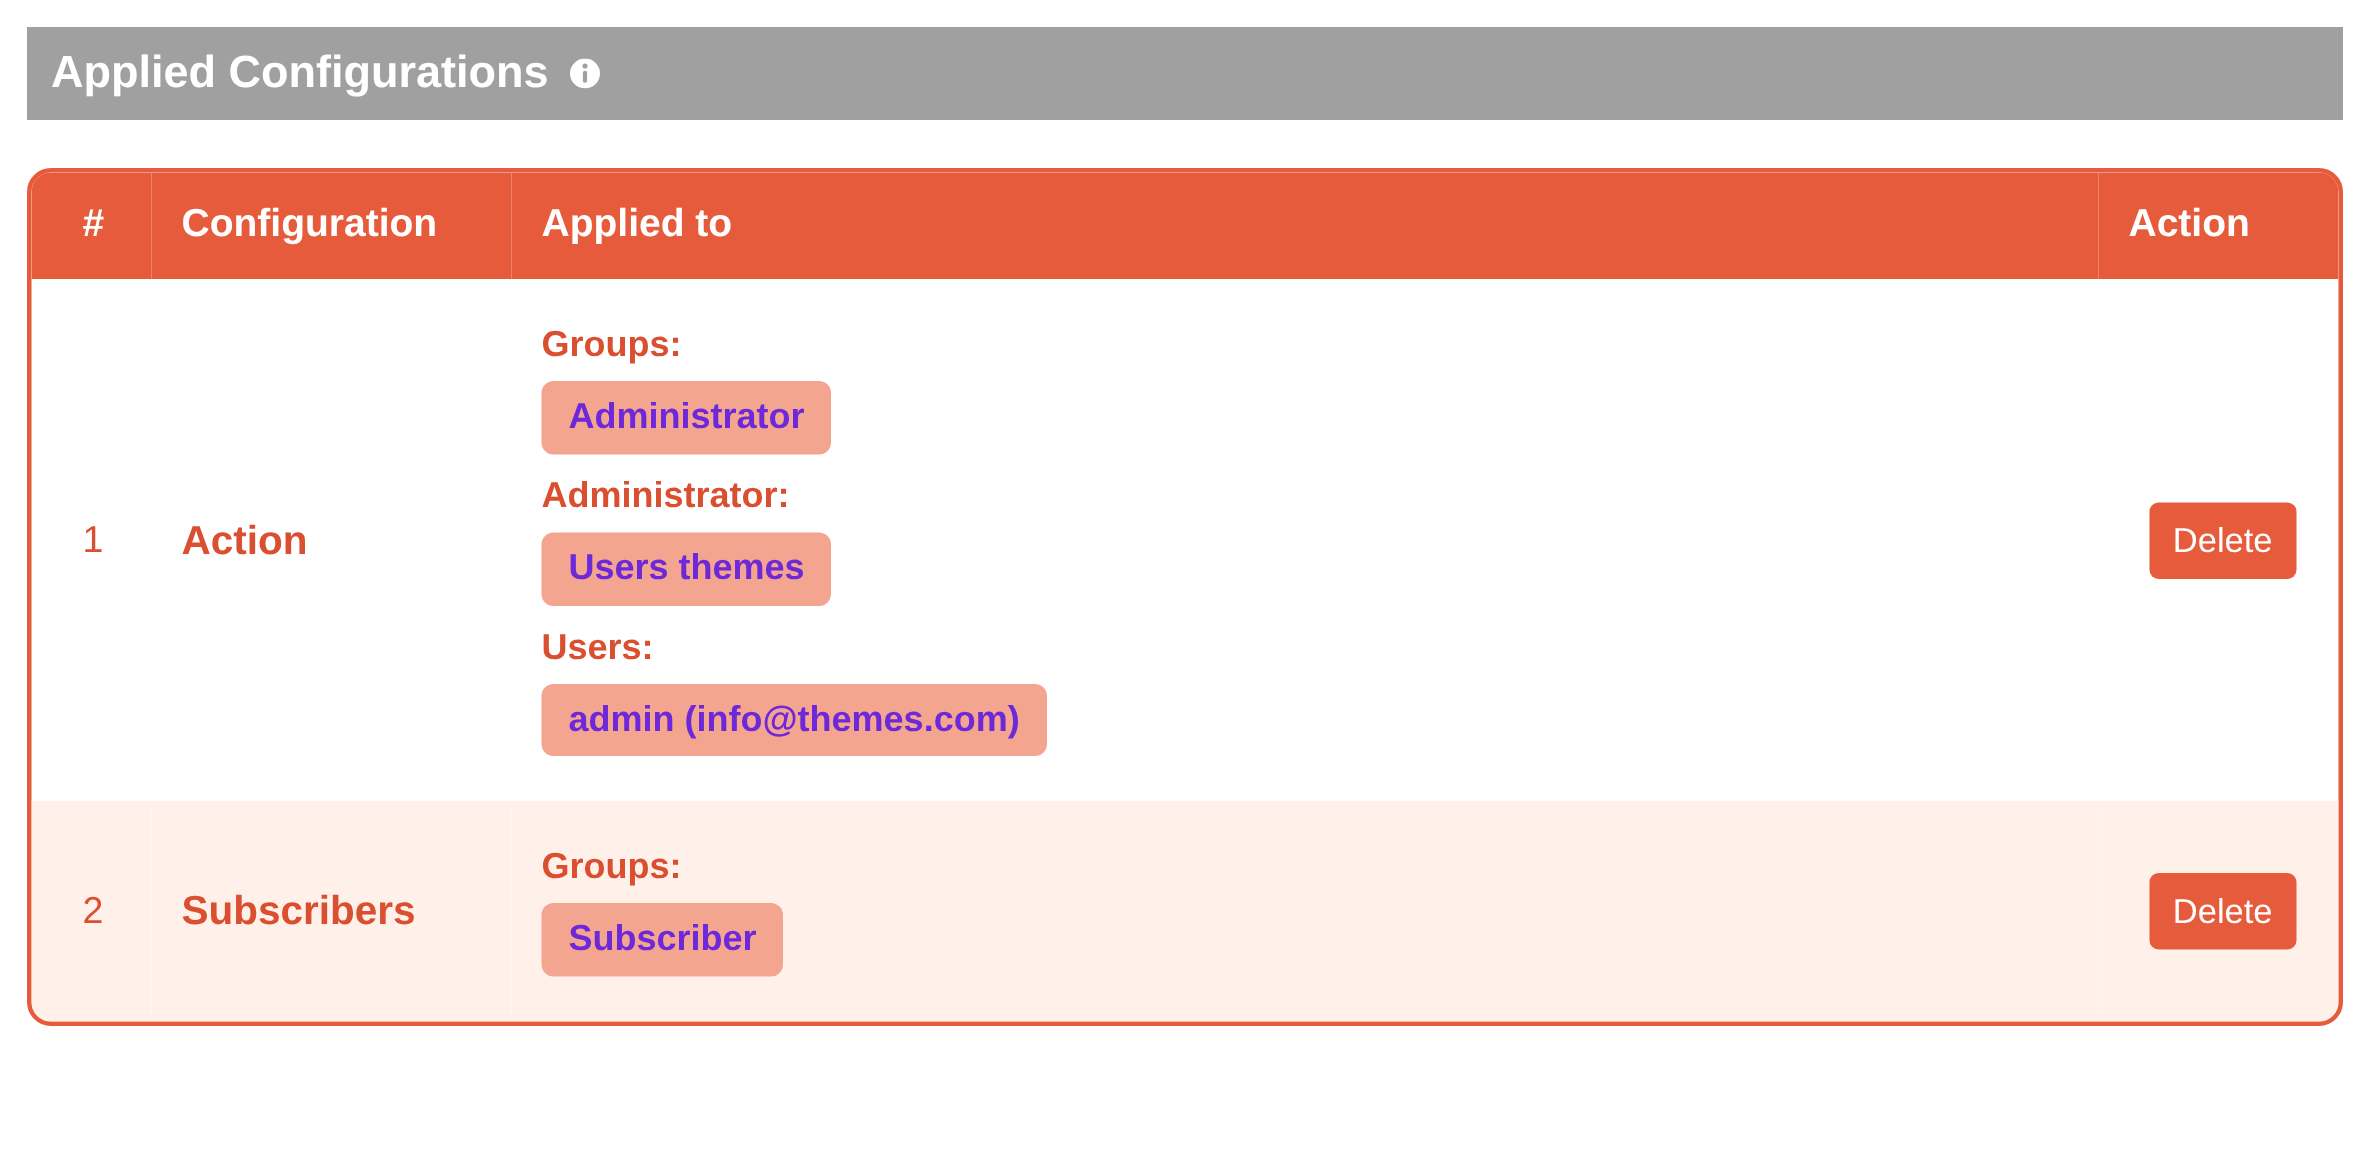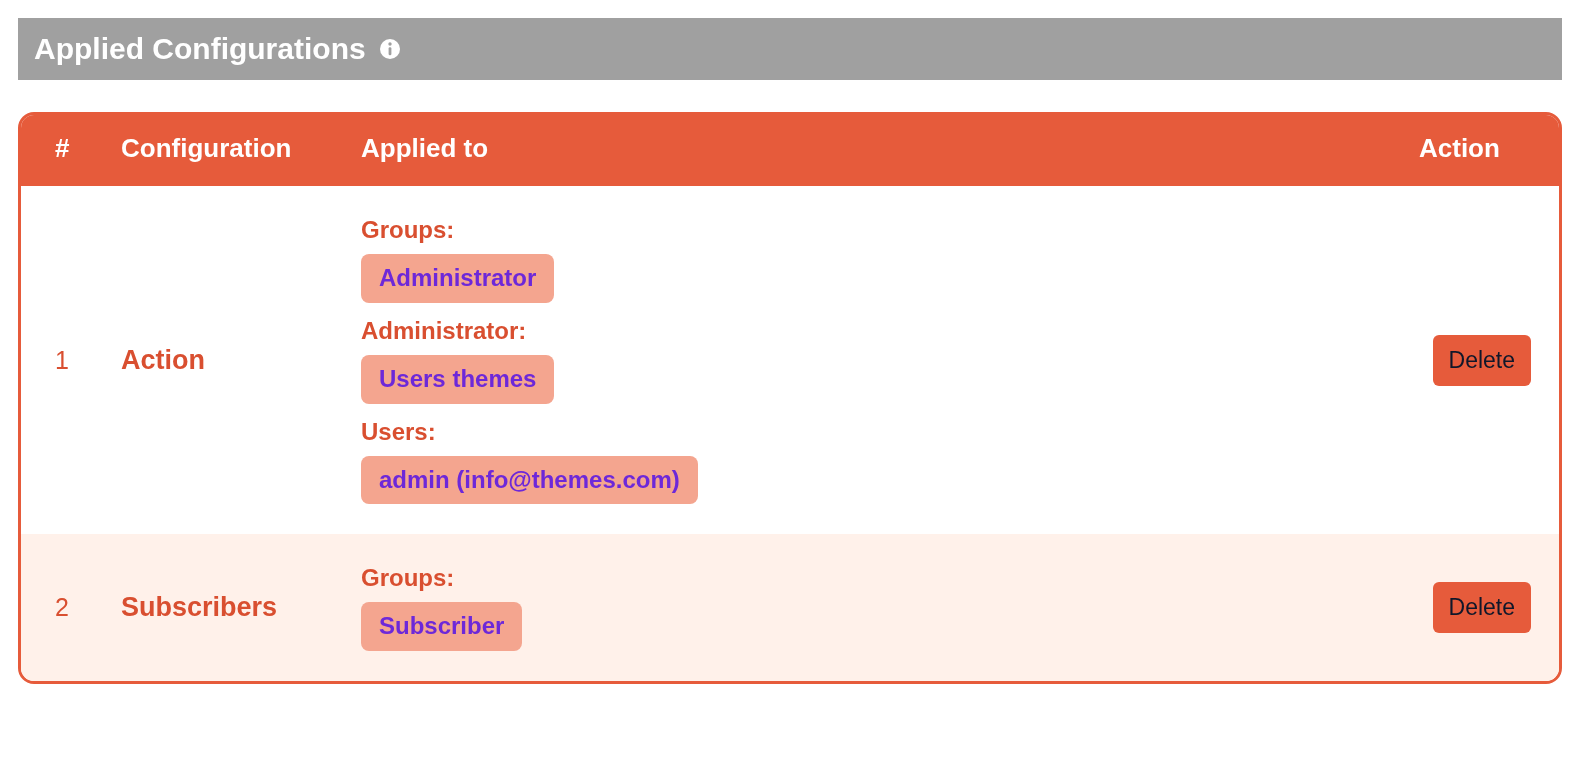--- a/index.html
+++ b/index.html
@@ -92,21 +92,21 @@
     padding: 10px 18px;
     border-radius: 8px;
     line-height: 1.2;
   }
   td.col-action-cell {
     text-align: right;
     padding-right: 28px;
   }
   .delete-btn {
     background: #e65b3b;
-    color: #0f172a;
+    color: #ffffff;
     border: none;
     font-size: 23px;
     font-weight: 400;
     padding: 12px 16px;
     border-radius: 6px;
     cursor: pointer;
     font-family: inherit;
   }
 </style>
 </head>

